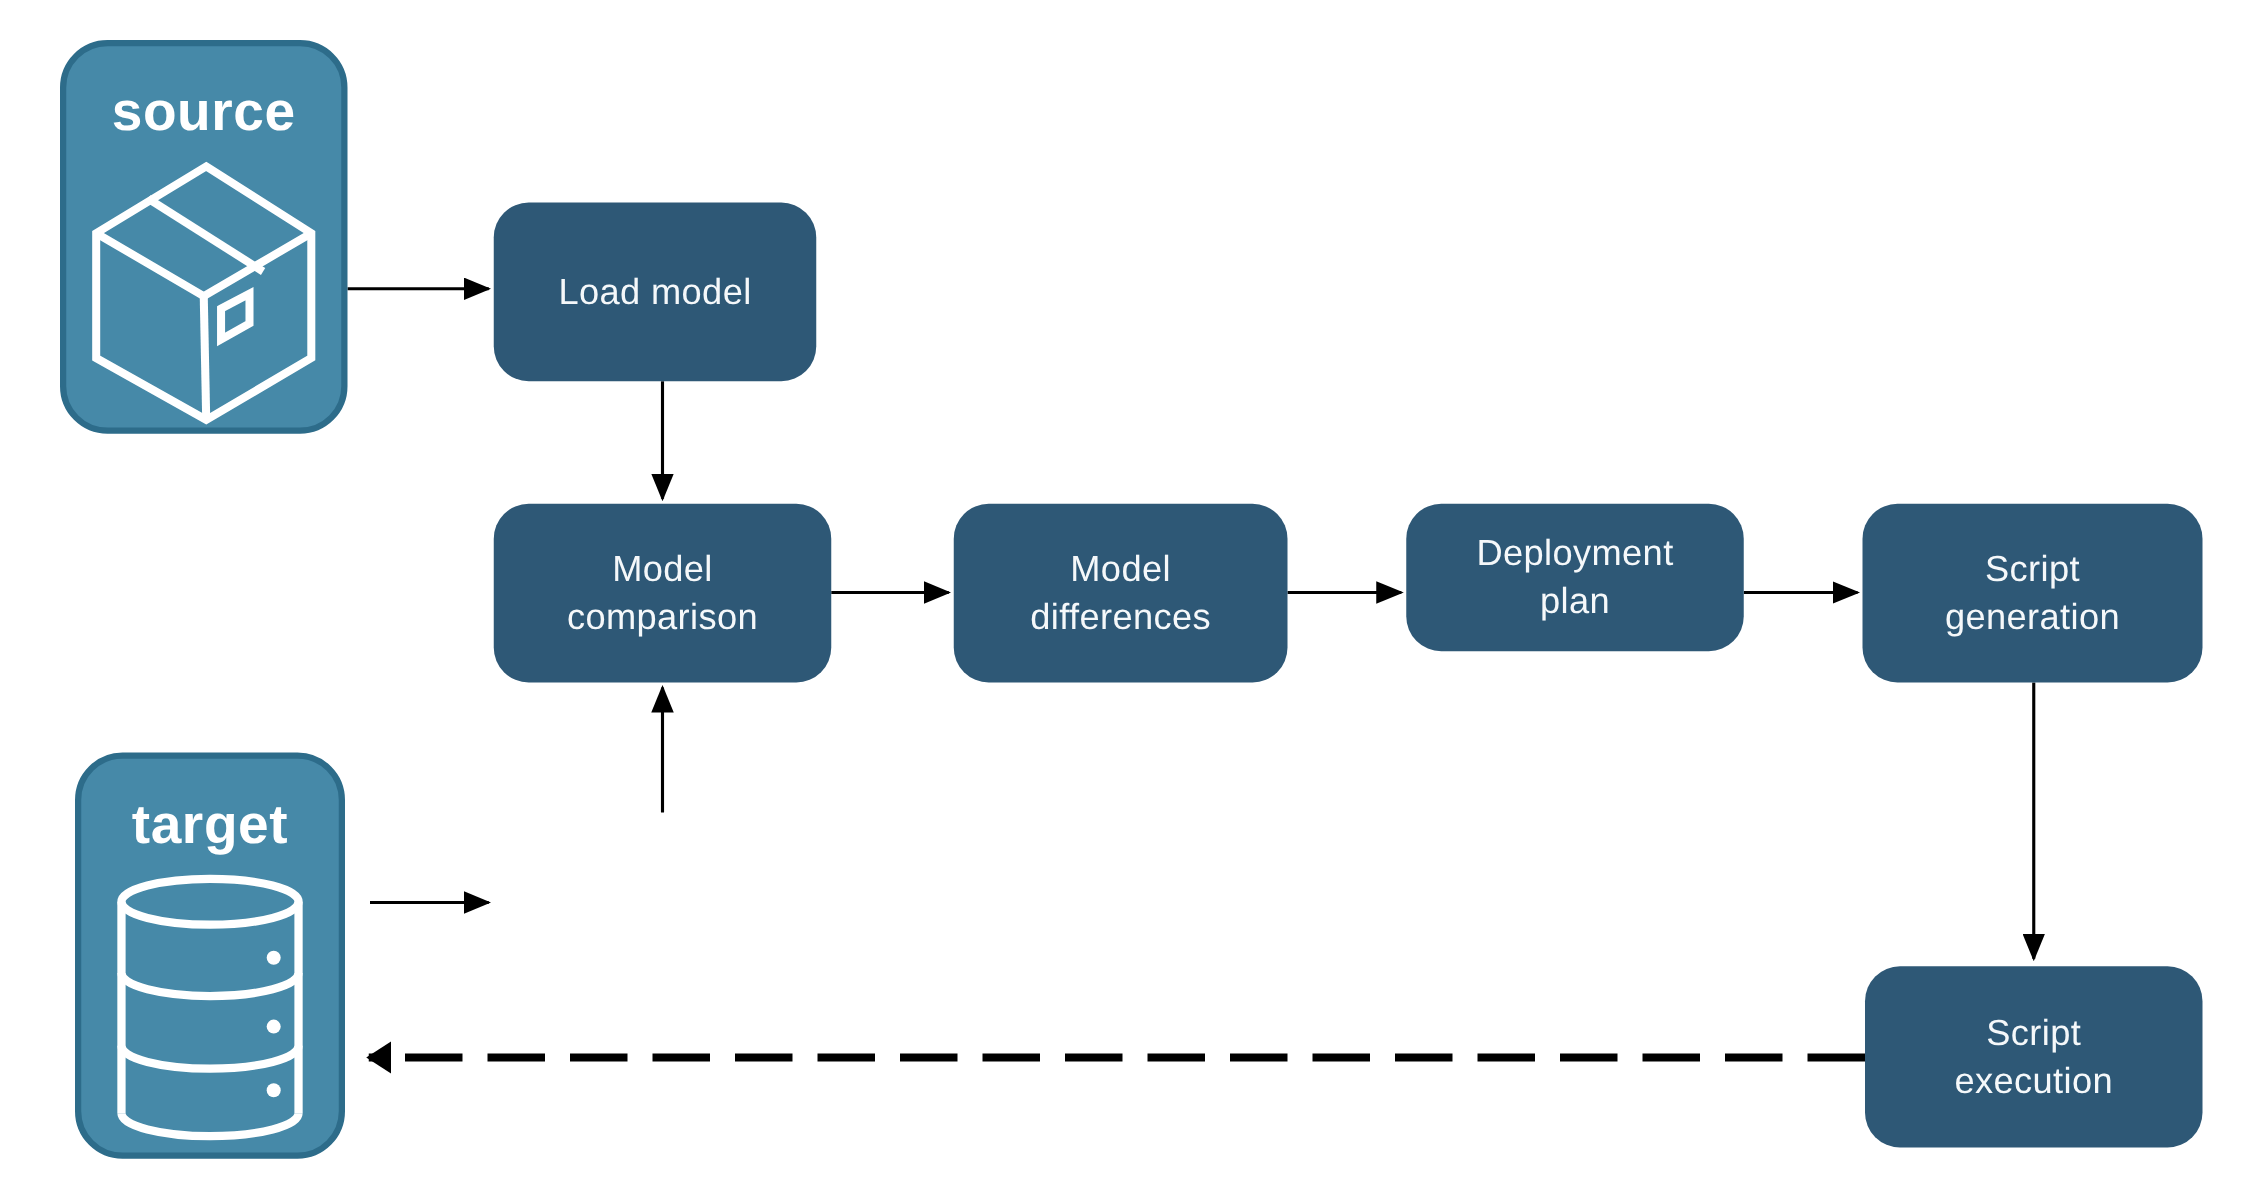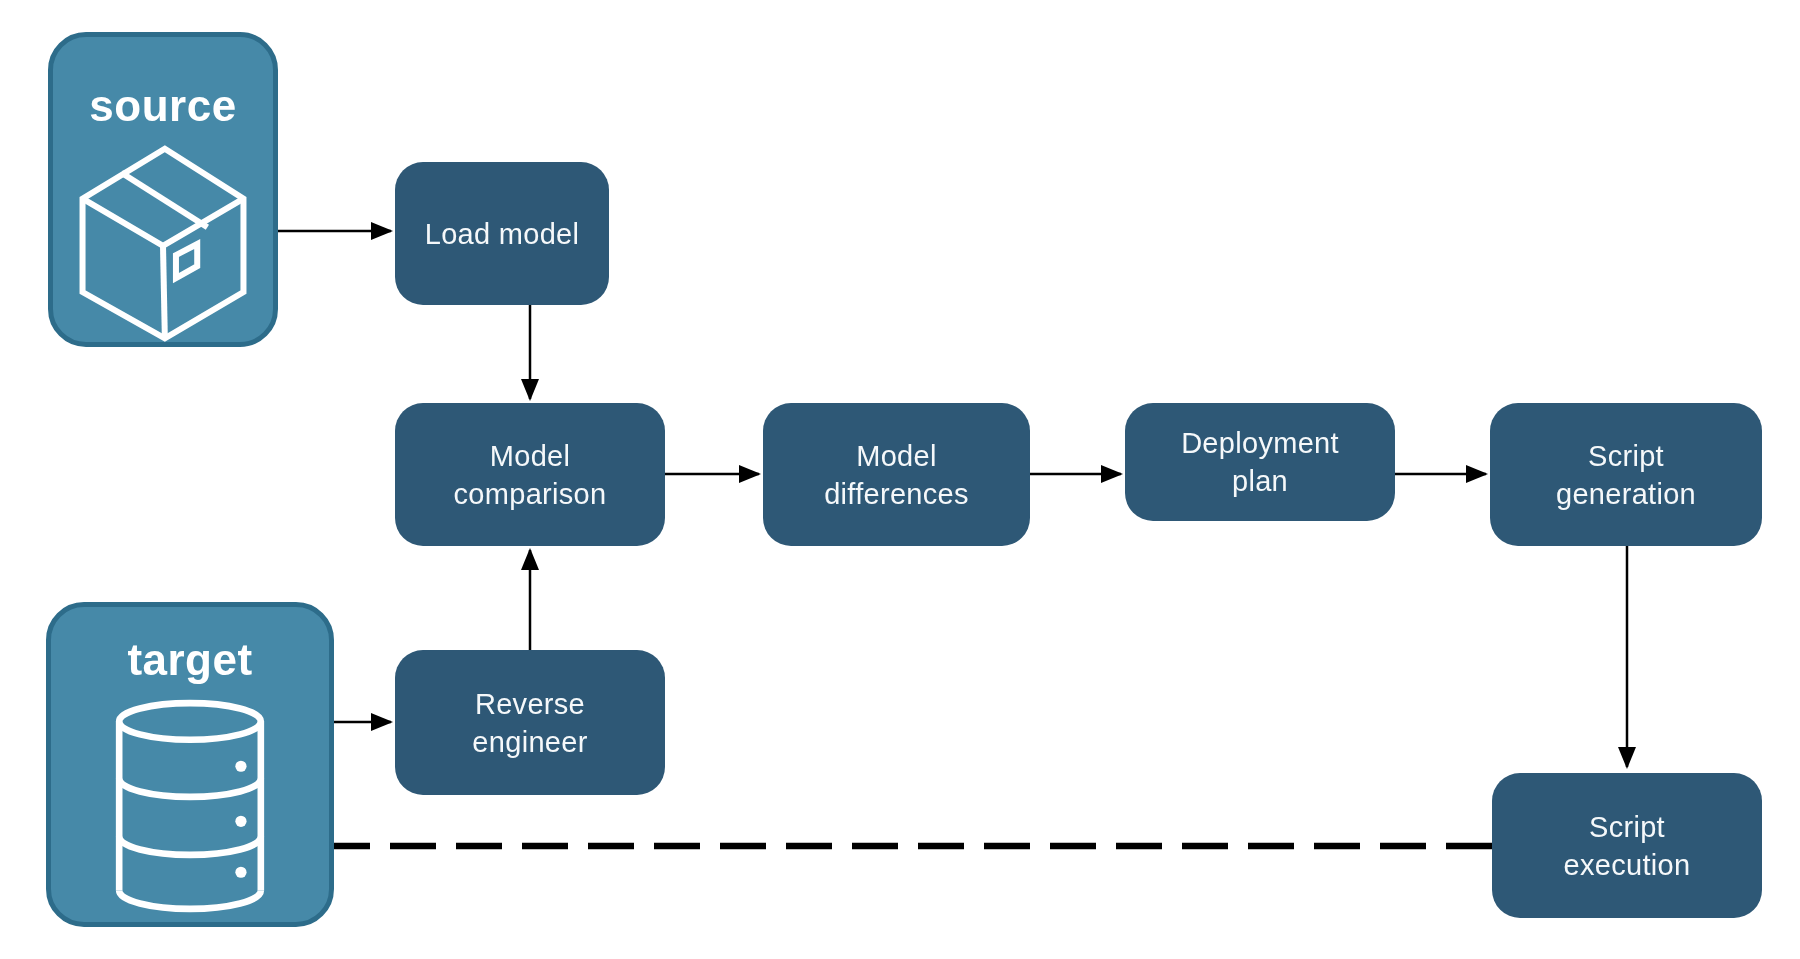--- a/index.html
+++ b/index.html
@@ -29,26 +29,26 @@
     box-sizing:border-box;display:flex;flex-direction:column;align-items:center;
   }
   .endpoint .ep-label{
     color:var(--endpoint-text);font-size:44px;font-weight:700;letter-spacing:.5px;
   }
   .icon{display:block;}
   .icon *{stroke:#FFFFFF;fill:none;stroke-width:6.5;}
   .icon .dot{fill:#FFFFFF;stroke:none;}
   
   #node-source{left:48px;top:32px;width:230px;height:315px;}
-  #node-source .ep-label{margin-top:44px;text-align:right;}
+  #node-source .ep-label{margin-top:28px;text-align:right;}
   #node-source .icon{margin-top:14px;}
-  #node-target{left:46px;top:602px;width:288px;height:325px;}
+  #node-target{left:60px;top:602px;width:216px;height:325px;}
   #node-target .ep-label{margin-top:28px;}
   #node-target .icon{margin-top:14px;}
-  #node-load-model{left:395px;top:162px;width:214px;height:143px;}
+  #node-load-model{left:395px;top:162px;width:258px;height:143px;}
   #node-model-comparison{left:395px;top:403px;width:270px;height:143px;}
   #node-model-differences{left:763px;top:403px;width:267px;height:143px;}
   #node-deployment-plan{left:1125px;top:403px;width:270px;height:118px;}
   #node-script-generation{left:1490px;top:403px;width:272px;height:143px;}
   #node-reverse-engineer{left:395px;top:650px;width:270px;height:145px;}
   #node-script-execution{left:1492px;top:773px;width:270px;height:145px;}
 </style>
 </head>
 <body>
 
@@ -114,22 +114,18 @@
 differences</span>
   </div>
   <div class="node" id="node-deployment-plan">
     <span>Deployment
 plan</span>
   </div>
   <div class="node" id="node-script-generation">
     <span>Script
 generation</span>
   </div>
-  <div class="node" id="node-reverse-engineer">
-    <span>Reverse
-engineer</span>
-  </div>
   <div class="node" id="node-script-execution">
     <span>Script
 execution</span>
   </div>
 
 </div>
 
 </body></html>

